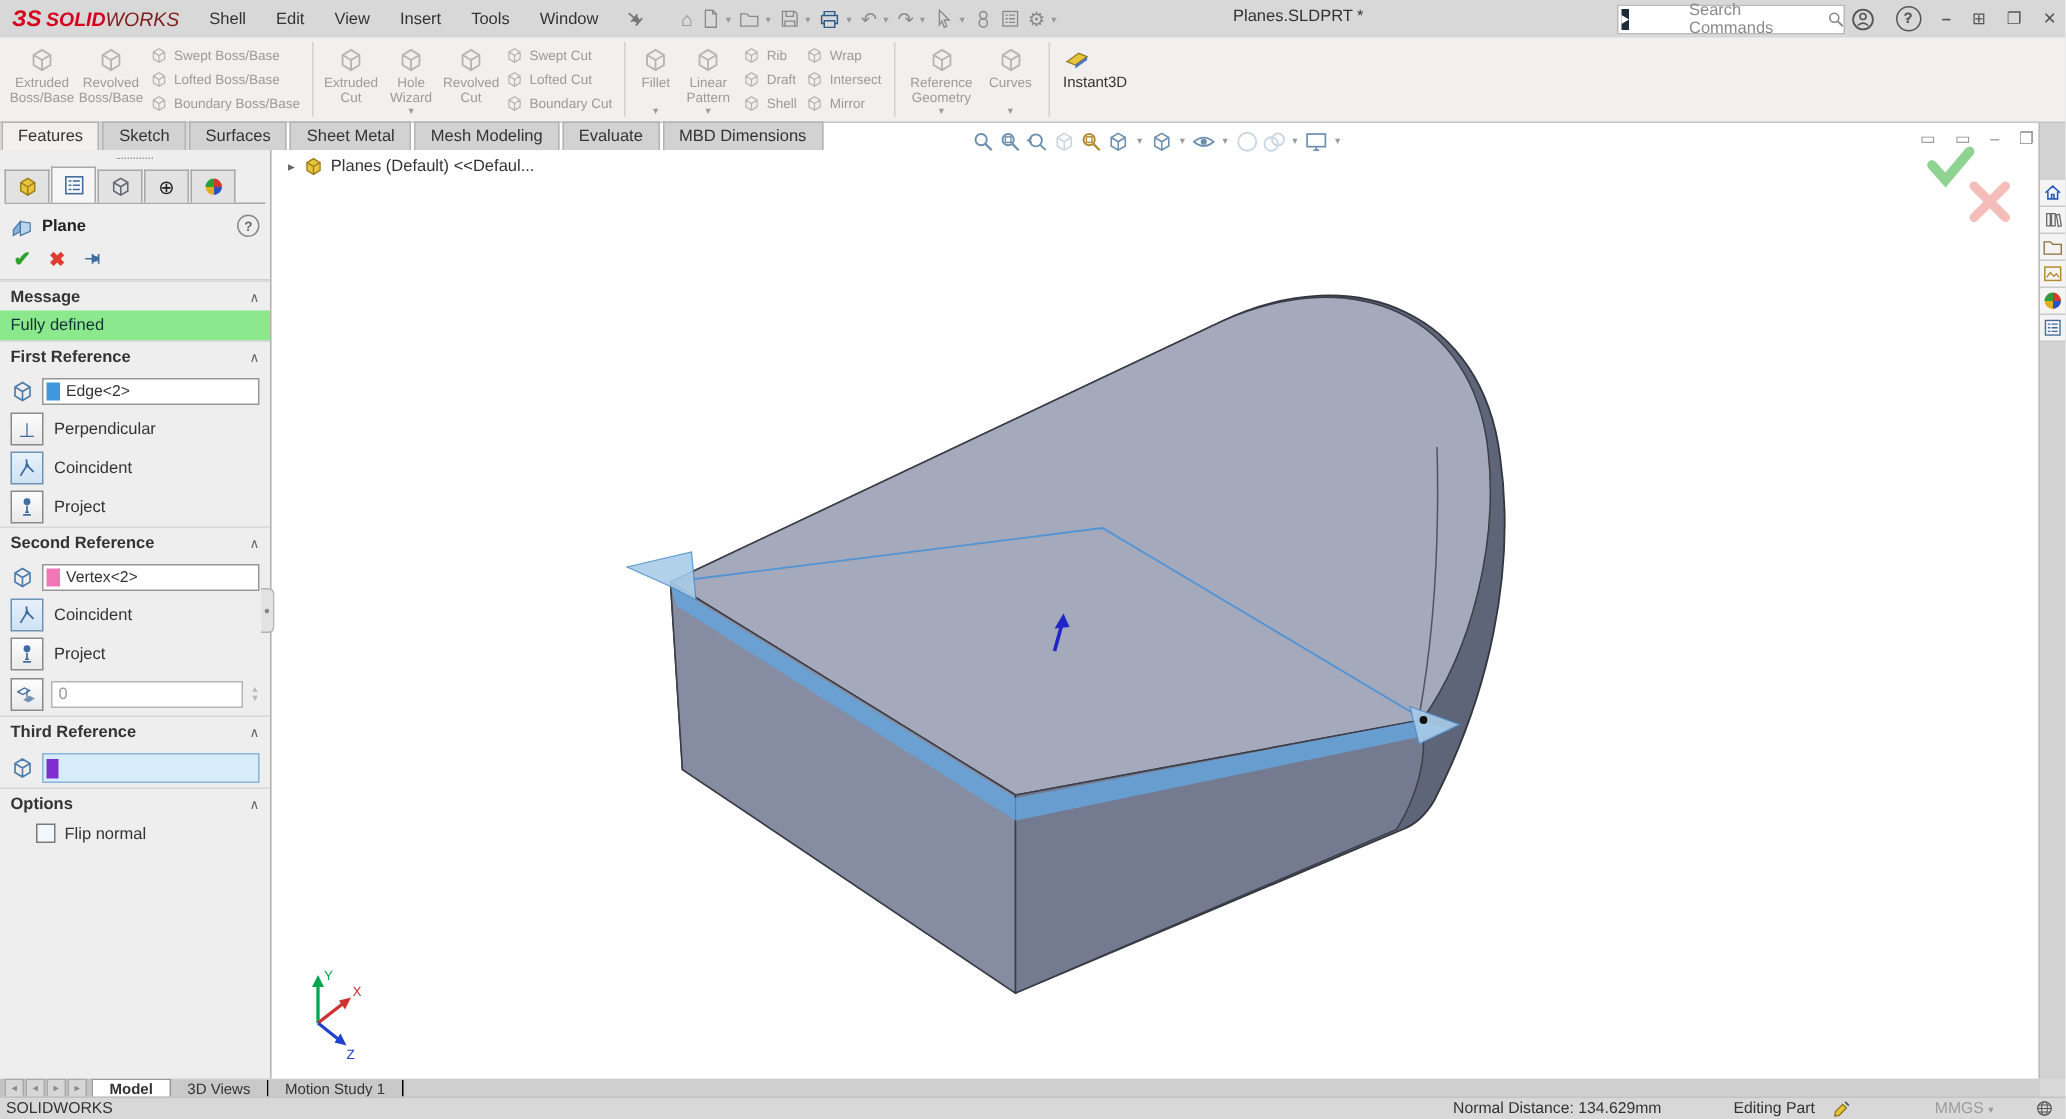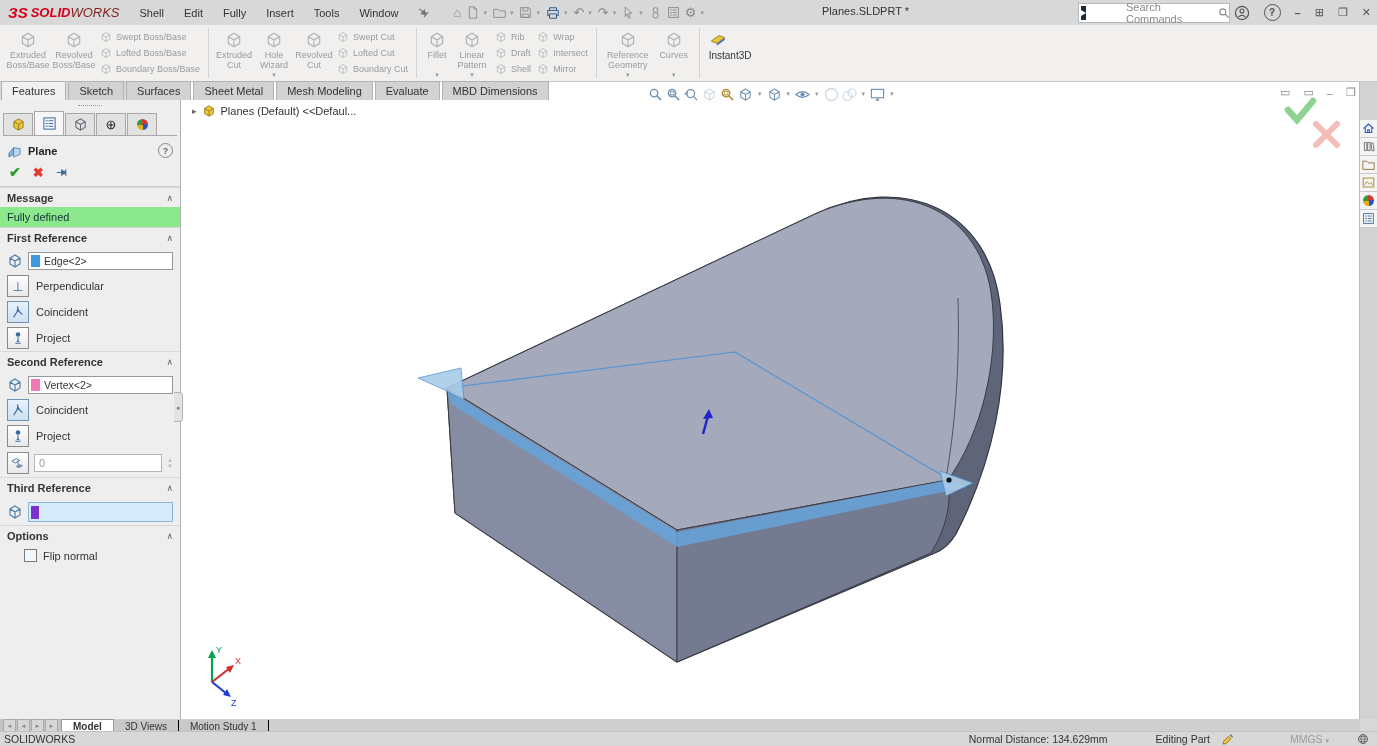--- a/index.html
+++ b/index.html
@@ -218,21 +218,21 @@
 
 <div class="titlebar">
   <div class="logo">
     <span class="l3s">ЗS</span>
     <span class="lsolid">SOLID</span>
       <span class="lworks">WORKS</span>
   </div>
   <div class="menus">
     <span class="menu">Shell</span>
     <span class="menu">Edit</span>
-    <span class="menu">Fully</span>
+    <span class="menu">View</span>
     <span class="menu">Insert</span>
     <span class="menu">Tools</span>
     <span class="menu">Window</span>
   </div>
   <span class="pinic icn">
       <svg width="13" height="13" style="transform:rotate(40deg)">
         <use href="#pinsym"></use>
       </svg>
     </span>
   <div class="qat">

